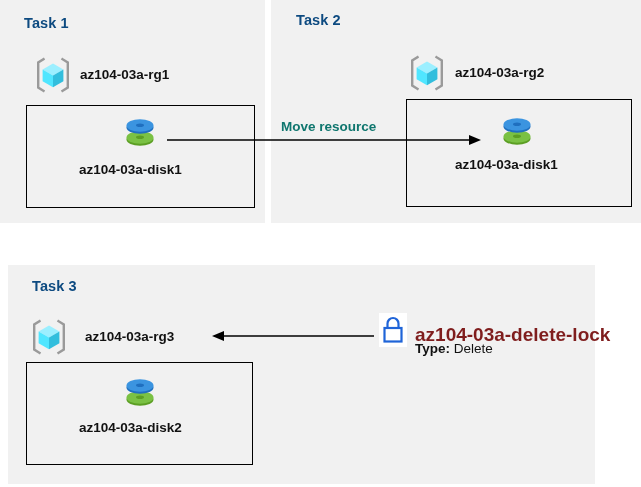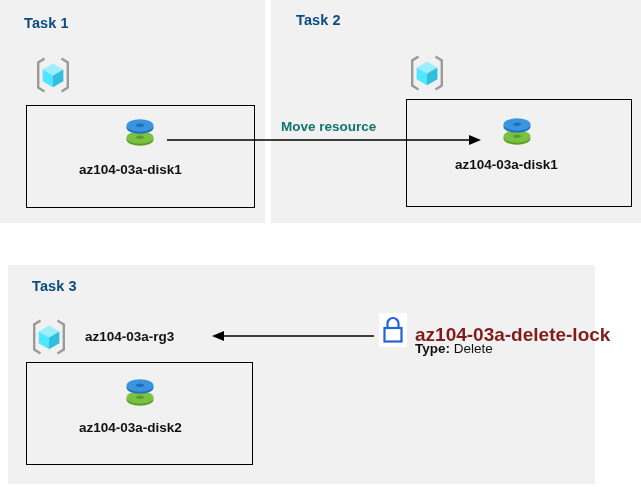--- a/index.html
+++ b/index.html
@@ -156,20 +156,21 @@
         <path d="M9.5 3.2 L4.2 6.5 L4.2 31.5 L9.5 34.8"></path>
         <path d="M28.5 3.2 L33.8 6.5 L33.8 31.5 L28.5 34.8"></path>
       </g>
       <g>
         <polygon points="19,7.6 29.4,13.6 19,19.6 8.6,13.6" fill="#9cefff"></polygon>
         <polygon points="8.6,13.6 19,19.6 19,31.3 8.6,25.3" fill="#50e6ff"></polygon>
         <polygon points="29.4,13.6 19,19.6 19,31.3 29.4,25.3" fill="#32bedd"></polygon>
       </g>
     </svg>
   </div>
+  <div class="rg-label" id="rglabel-1">az104-03a-rg1</div>
 
   <div class="rg-box" id="box-task1"></div>
 
   <div class="disk-icon" id="diskicon-1">
     <svg viewBox="0 0 40 40" width="40" height="40" aria-hidden="true">
       <ellipse cx="20" cy="26.5" rx="13.5" ry="6.2" fill="#5b9e23"></ellipse>
       <ellipse cx="20" cy="24.5" rx="13.5" ry="6.2" fill="#7ac143"></ellipse>
       <ellipse cx="20" cy="24.2" rx="4" ry="1.8" fill="#5b9e23"></ellipse>
       <ellipse cx="20" cy="14.5" rx="13.5" ry="6.2" fill="#1f6fbf"></ellipse>
       <ellipse cx="20" cy="12.5" rx="13.5" ry="6.2" fill="#3b94e0"></ellipse>
@@ -187,20 +188,21 @@
         <path d="M9.5 3.2 L4.2 6.5 L4.2 31.5 L9.5 34.8"></path>
         <path d="M28.5 3.2 L33.8 6.5 L33.8 31.5 L28.5 34.8"></path>
       </g>
       <g>
         <polygon points="19,7.6 29.4,13.6 19,19.6 8.6,13.6" fill="#9cefff"></polygon>
         <polygon points="8.6,13.6 19,19.6 19,31.3 8.6,25.3" fill="#50e6ff"></polygon>
         <polygon points="29.4,13.6 19,19.6 19,31.3 29.4,25.3" fill="#32bedd"></polygon>
       </g>
     </svg>
   </div>
+  <div class="rg-label" id="rglabel-2">az104-03a-rg2</div>
 
   <div class="rg-box" id="box-task2"></div>
 
   <div class="disk-icon" id="diskicon-2">
     <svg viewBox="0 0 40 40" width="40" height="40" aria-hidden="true">
       <ellipse cx="20" cy="26.5" rx="13.5" ry="6.2" fill="#5b9e23"></ellipse>
       <ellipse cx="20" cy="24.5" rx="13.5" ry="6.2" fill="#7ac143"></ellipse>
       <ellipse cx="20" cy="24.2" rx="4" ry="1.8" fill="#5b9e23"></ellipse>
       <ellipse cx="20" cy="14.5" rx="13.5" ry="6.2" fill="#1f6fbf"></ellipse>
       <ellipse cx="20" cy="12.5" rx="13.5" ry="6.2" fill="#3b94e0"></ellipse>

